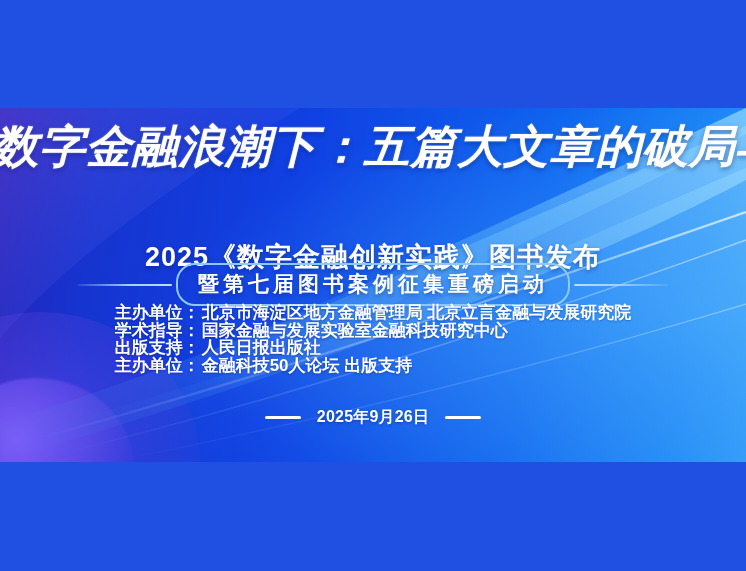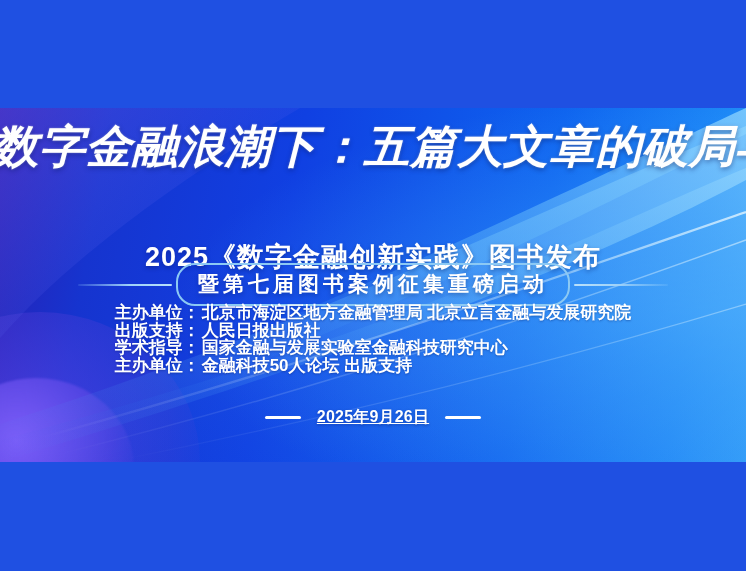--- a/index.html
+++ b/index.html
@@ -160,21 +160,20 @@
   
   .date-row {
     position: absolute;
     left: 0;
     right: 0;
     top: 299px;
     display: flex;
     align-items: center;
     justify-content: center;
     gap: 16px;
-    text-decoration: underline;
   }
   .date-dash {
     width: 36px;
     height: 2.5px;
     background: #ffffff;
     border-radius: 2px;
   }
   .date-text {
     font-size: 16px;
     font-weight: 700;
@@ -249,24 +248,24 @@
         <span class="pill">暨第七届图书案例征集重磅启动</span>
         <span class="rule right"></span>
       </div>
 
       <div class="credits">
         <div class="credits-inner">
           <span class="line">
             <span class="lbl">主办单位：</span><span class="val">北京市海淀区地方金融管理局  北京立言金融与发展研究院</span>
           </span>
           <span class="line">
+            <span class="lbl">学术指导：</span><span class="val">国家金融与发展实验室金融科技研究中心</span>
+          </span>
+          <span class="line">
             <span class="lbl">出版支持：</span><span class="val">人民日报出版社</span>
-          </span>
-          <span class="line">
-            <span class="lbl">学术指导：</span><span class="val">国家金融与发展实验室金融科技研究中心</span>
           </span>
           <span class="line">
             <span class="lbl">主办单位：</span><span class="val">金融科技50人论坛  出版支持</span>
           </span>
         </div>
       </div>
 
       <div class="date-row">
         <span class="date-dash"></span>
         <span class="date-text">2025年9月26日</span>

